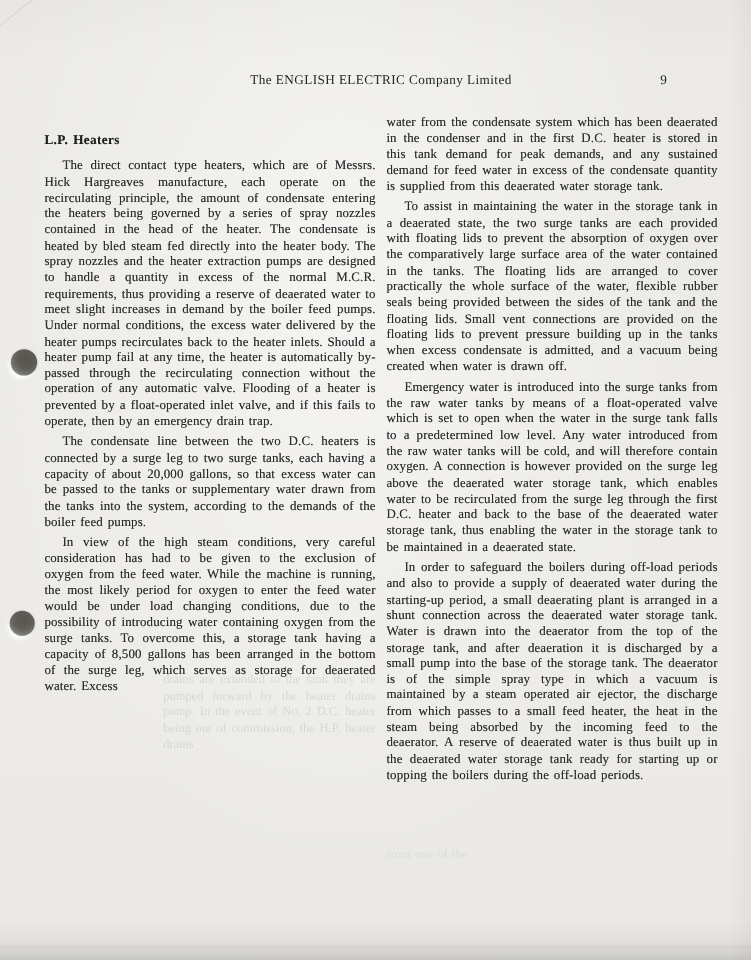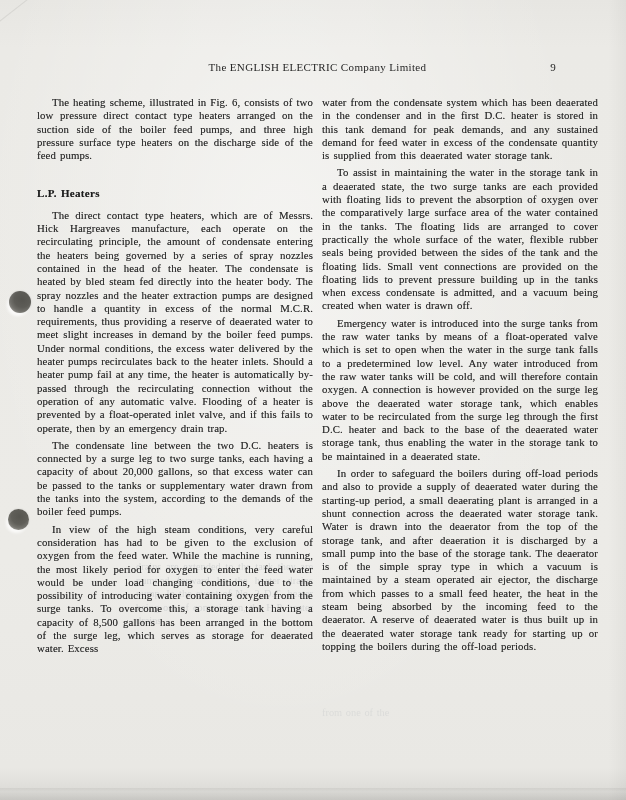--- a/index.html
+++ b/index.html
@@ -48,21 +48,21 @@
   .col{
     position:absolute;top:96px;width:276px;
     font-size:10.8px;line-height:13.3px;
     text-align:justify;letter-spacing:0.1px;word-spacing:1.2px;
     text-shadow:0 0 0.4px rgba(43,43,43,0.55);
   }
   .col-left{left:37px;}
   .col-right{left:322px;}
   .para{margin:0 0 4px 0;text-indent:15px;}
   .subhead{
-    margin:25px 0 8px 0;font-size:11px;font-weight:bold;color:#1d1d1d;
+    margin:15px 0 8px 0;font-size:11px;font-weight:bold;color:#1d1d1d;
     text-align:left;letter-spacing:0.3px;
   }
   .ghost{
     position:absolute;color:#5b6878;opacity:0.16;filter:blur(0.4px);
     font-size:10.4px;line-height:13.5px;text-align:justify;word-spacing:1px;
   }
   .ghost-left{left:136px;top:560px;width:177px;}
   .ghost-right{left:322px;top:706px;width:200px;opacity:0.10;}
 </style>
 </head>
@@ -76,21 +76,20 @@
 
 <div class="header">
   <span class="header-title">The ENGLISH ELECTRIC Company Limited</span>
   <span class="page-num">9</span>
 </div>
 
 <div class="ghost ghost-left">drains are extended to the tank they are pumped forward by the heater drains pump. In the event of No. 2 D.C. heater being out of commission, the H.P. heater drains</div>
 <div class="ghost ghost-right">from one of the</div>
 
 <div class="col col-left">
-  <p class="para">The heating scheme, illustrated in Fig. 6, consists of two low pressure direct contact type heaters arranged on the suction side of the boiler feed pumps, and three high pressure surface type heaters on the discharge side of the feed pumps.</p>
   <h3 class="subhead">L.P. Heaters</h3>
   <p class="para">The direct contact type heaters, which are of Messrs. Hick Hargreaves manufacture, each operate on the recirculating principle, the amount of condensate entering the heaters being governed by a series of spray nozzles contained in the head of the heater. The condensate is heated by bled steam fed directly into the heater body. The spray nozzles and the heater extraction pumps are designed to handle a quantity in excess of the normal M.C.R. requirements, thus providing a reserve of deaerated water to meet slight increases in demand by the boiler feed pumps. Under normal conditions, the excess water delivered by the heater pumps recirculates back to the heater inlets. Should a heater pump fail at any time, the heater is automatically by-passed through the recirculating connection without the operation of any automatic valve. Flooding of a heater is prevented by a float-operated inlet valve, and if this fails to operate, then by an emergency drain trap.</p>
   <p class="para">The condensate line between the two D.C. heaters is connected by a surge leg to two surge tanks, each having a capacity of about 20,000 gallons, so that excess water can be passed to the tanks or supplementary water drawn from the tanks into the system, according to the demands of the boiler feed pumps.</p>
   <p class="para">In view of the high steam conditions, very careful consideration has had to be given to the exclusion of oxygen from the feed water. While the machine is running, the most likely period for oxygen to enter the feed water would be under load changing conditions, due to the possibility of introducing water containing oxygen from the surge tanks. To overcome this, a storage tank having a capacity of 8,500 gallons has been arranged in the bottom of the surge leg, which serves as storage for deaerated water. Excess</p>
 </div>
 
 <div class="col col-right">
   <p class="para" style="text-indent:0;">water from the condensate system which has been deaerated in the condenser and in the first D.C. heater is stored in this tank demand for peak demands, and any sustained demand for feed water in excess of the condensate quantity is supplied from this deaerated water storage tank.</p>
   <p class="para">To assist in maintaining the water in the storage tank in a deaerated state, the two surge tanks are each provided with floating lids to prevent the absorption of oxygen over the comparatively large surface area of the water contained in the tanks. The floating lids are arranged to cover practically the whole surface of the water, flexible rubber seals being provided between the sides of the tank and the floating lids. Small vent connections are provided on the floating lids to prevent pressure building up in the tanks when excess condensate is admitted, and a vacuum being created when water is drawn off.</p>
   <p class="para">Emergency water is introduced into the surge tanks from the raw water tanks by means of a float-operated valve which is set to open when the water in the surge tank falls to a predetermined low level. Any water introduced from the raw water tanks will be cold, and will therefore contain oxygen. A connection is however provided on the surge leg above the deaerated water storage tank, which enables water to be recirculated from the surge leg through the first D.C. heater and back to the base of the deaerated water storage tank, thus enabling the water in the storage tank to be maintained in a deaerated state.</p>

